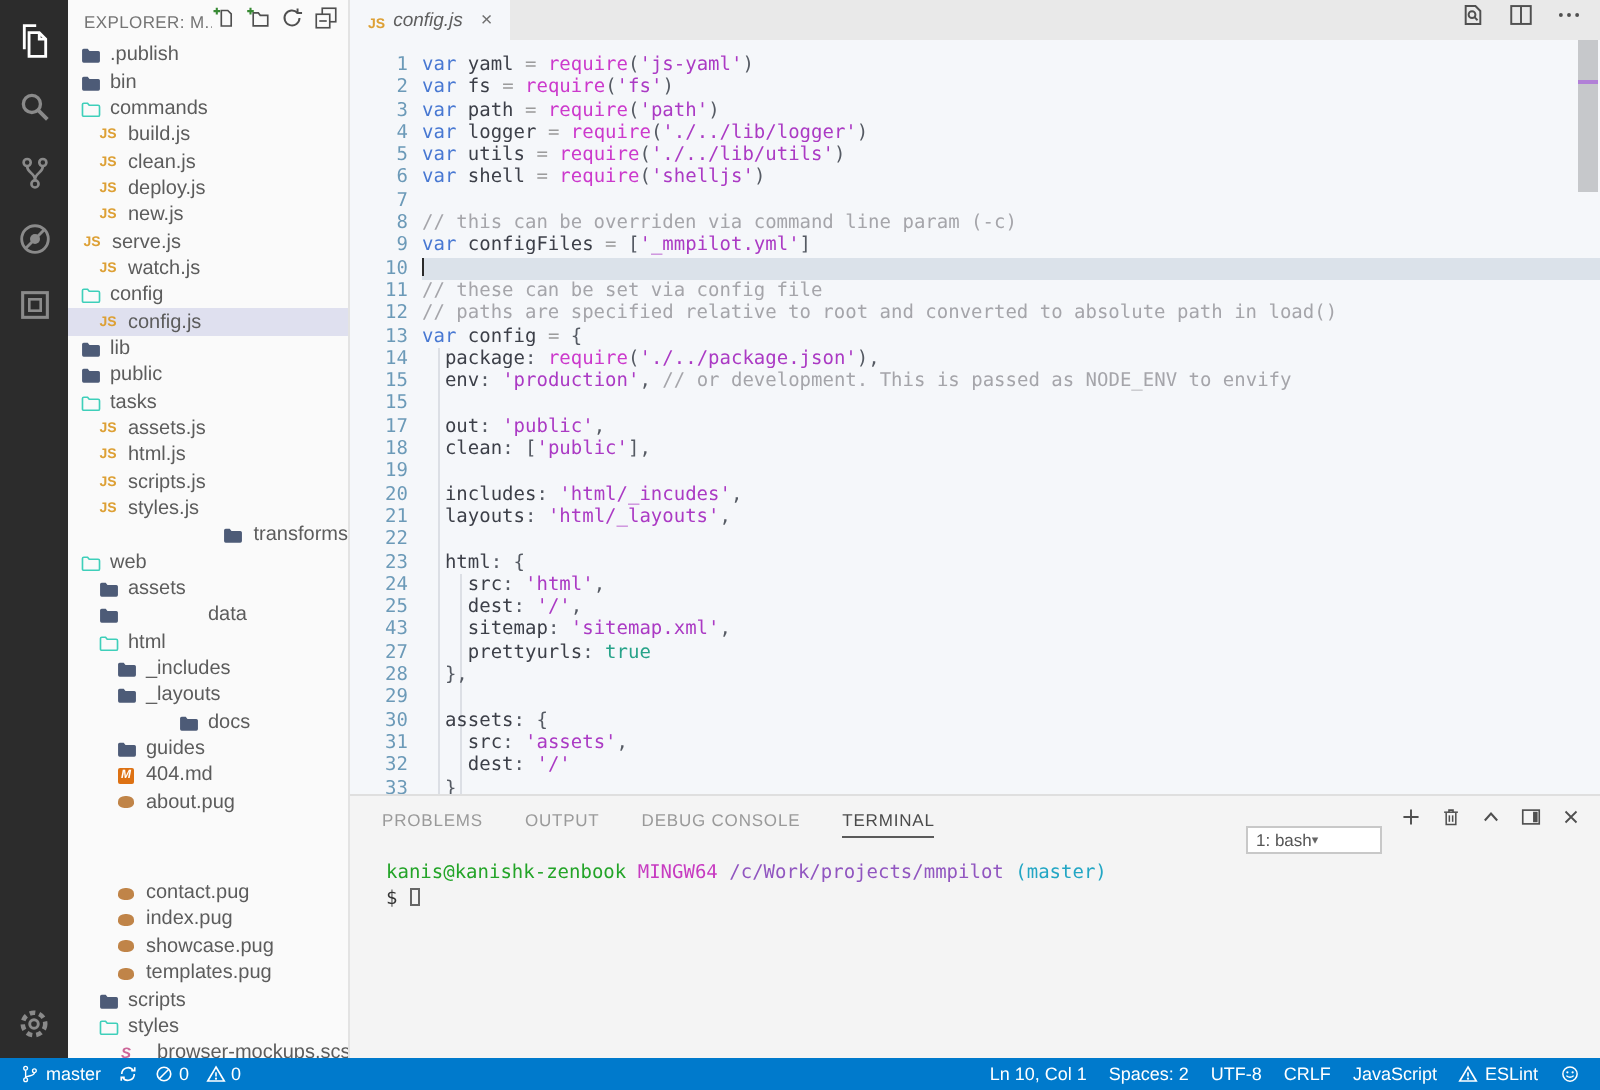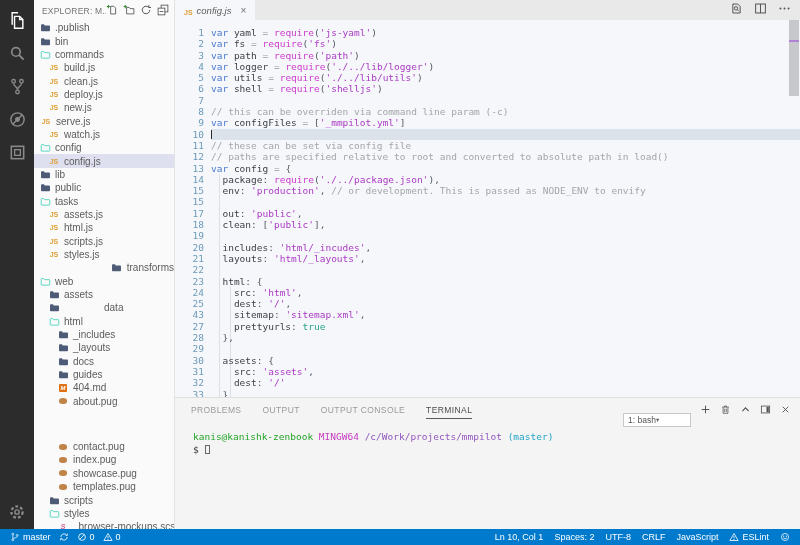--- a/index.html
+++ b/index.html
@@ -321,21 +321,21 @@
           <span>_includes</span>
         </div>
         <div class="row" style="padding-left: 23px;">
           <span class="ticon">
             <svg viewBox="0 0 16 16" fill="none" stroke="currentColor" stroke-width="1.2">
               <path d="M1.5 4.6q0-1.2 1.2-1.2h2.9l1.3 1.6h6.4q1.2 0 1.2 1.2v6.2q0 1.2-1.2 1.2H2.7q-1.2 0-1.2-1.2z" fill="#4d5b77" stroke="none"></path>
             </svg>
           </span>
           <span>_layouts</span>
         </div>
-        <div class="row" style="padding-left: 23px;">
+        <div class="row" style="padding-left: 23px; margin-left: 31px;">
           <span class="ticon">
             <svg viewBox="0 0 16 16" fill="none" stroke="currentColor" stroke-width="1.2">
               <path d="M1.5 4.6q0-1.2 1.2-1.2h2.9l1.3 1.6h6.4q1.2 0 1.2 1.2v6.2q0 1.2-1.2 1.2H2.7q-1.2 0-1.2-1.2z" fill="#4d5b77" stroke="none"></path>
             </svg>
           </span>
           <span>docs</span>
         </div>
         <div class="row" style="padding-left: 23px;">
           <span class="ticon">
             <svg viewBox="0 0 16 16" fill="none" stroke="currentColor" stroke-width="1.2">
@@ -480,21 +480,21 @@
           <div class="line"><span class="ln">33</span><span class="lc"><span class="p">  }</span></span></div>
         </div>
       <div class="scroll-thumb"></div>
       <div class="overview-mark"></div>
     </div>
     <div class="panel">
       <div class="panel-header">
         <div class="panel-tabs" id="panel-tabs">
             <span class="ptab">PROBLEMS</span>
             <span class="ptab">OUTPUT</span>
-            <span class="ptab">OUTPUT CONSOLE</span>
+            <span class="ptab">DEBUG CONSOLE</span>
             <span class="ptab active">TERMINAL</span>
           </div>
         <div class="panel-right">
           <span class="shell-select">
             <span>1: bash</span>
             <span style="font-size:6.5px; color:#666;">▾</span>
           </span>
           <span id="panel-actions" style="display:flex; gap:9px; align-items:center;">
               <span><svg viewBox="0 0 16 16" fill="none" stroke="currentColor" stroke-width="1.2">
                   <path d="M8 2.5v11M2.5 8h11" stroke-width="1.4"></path>

